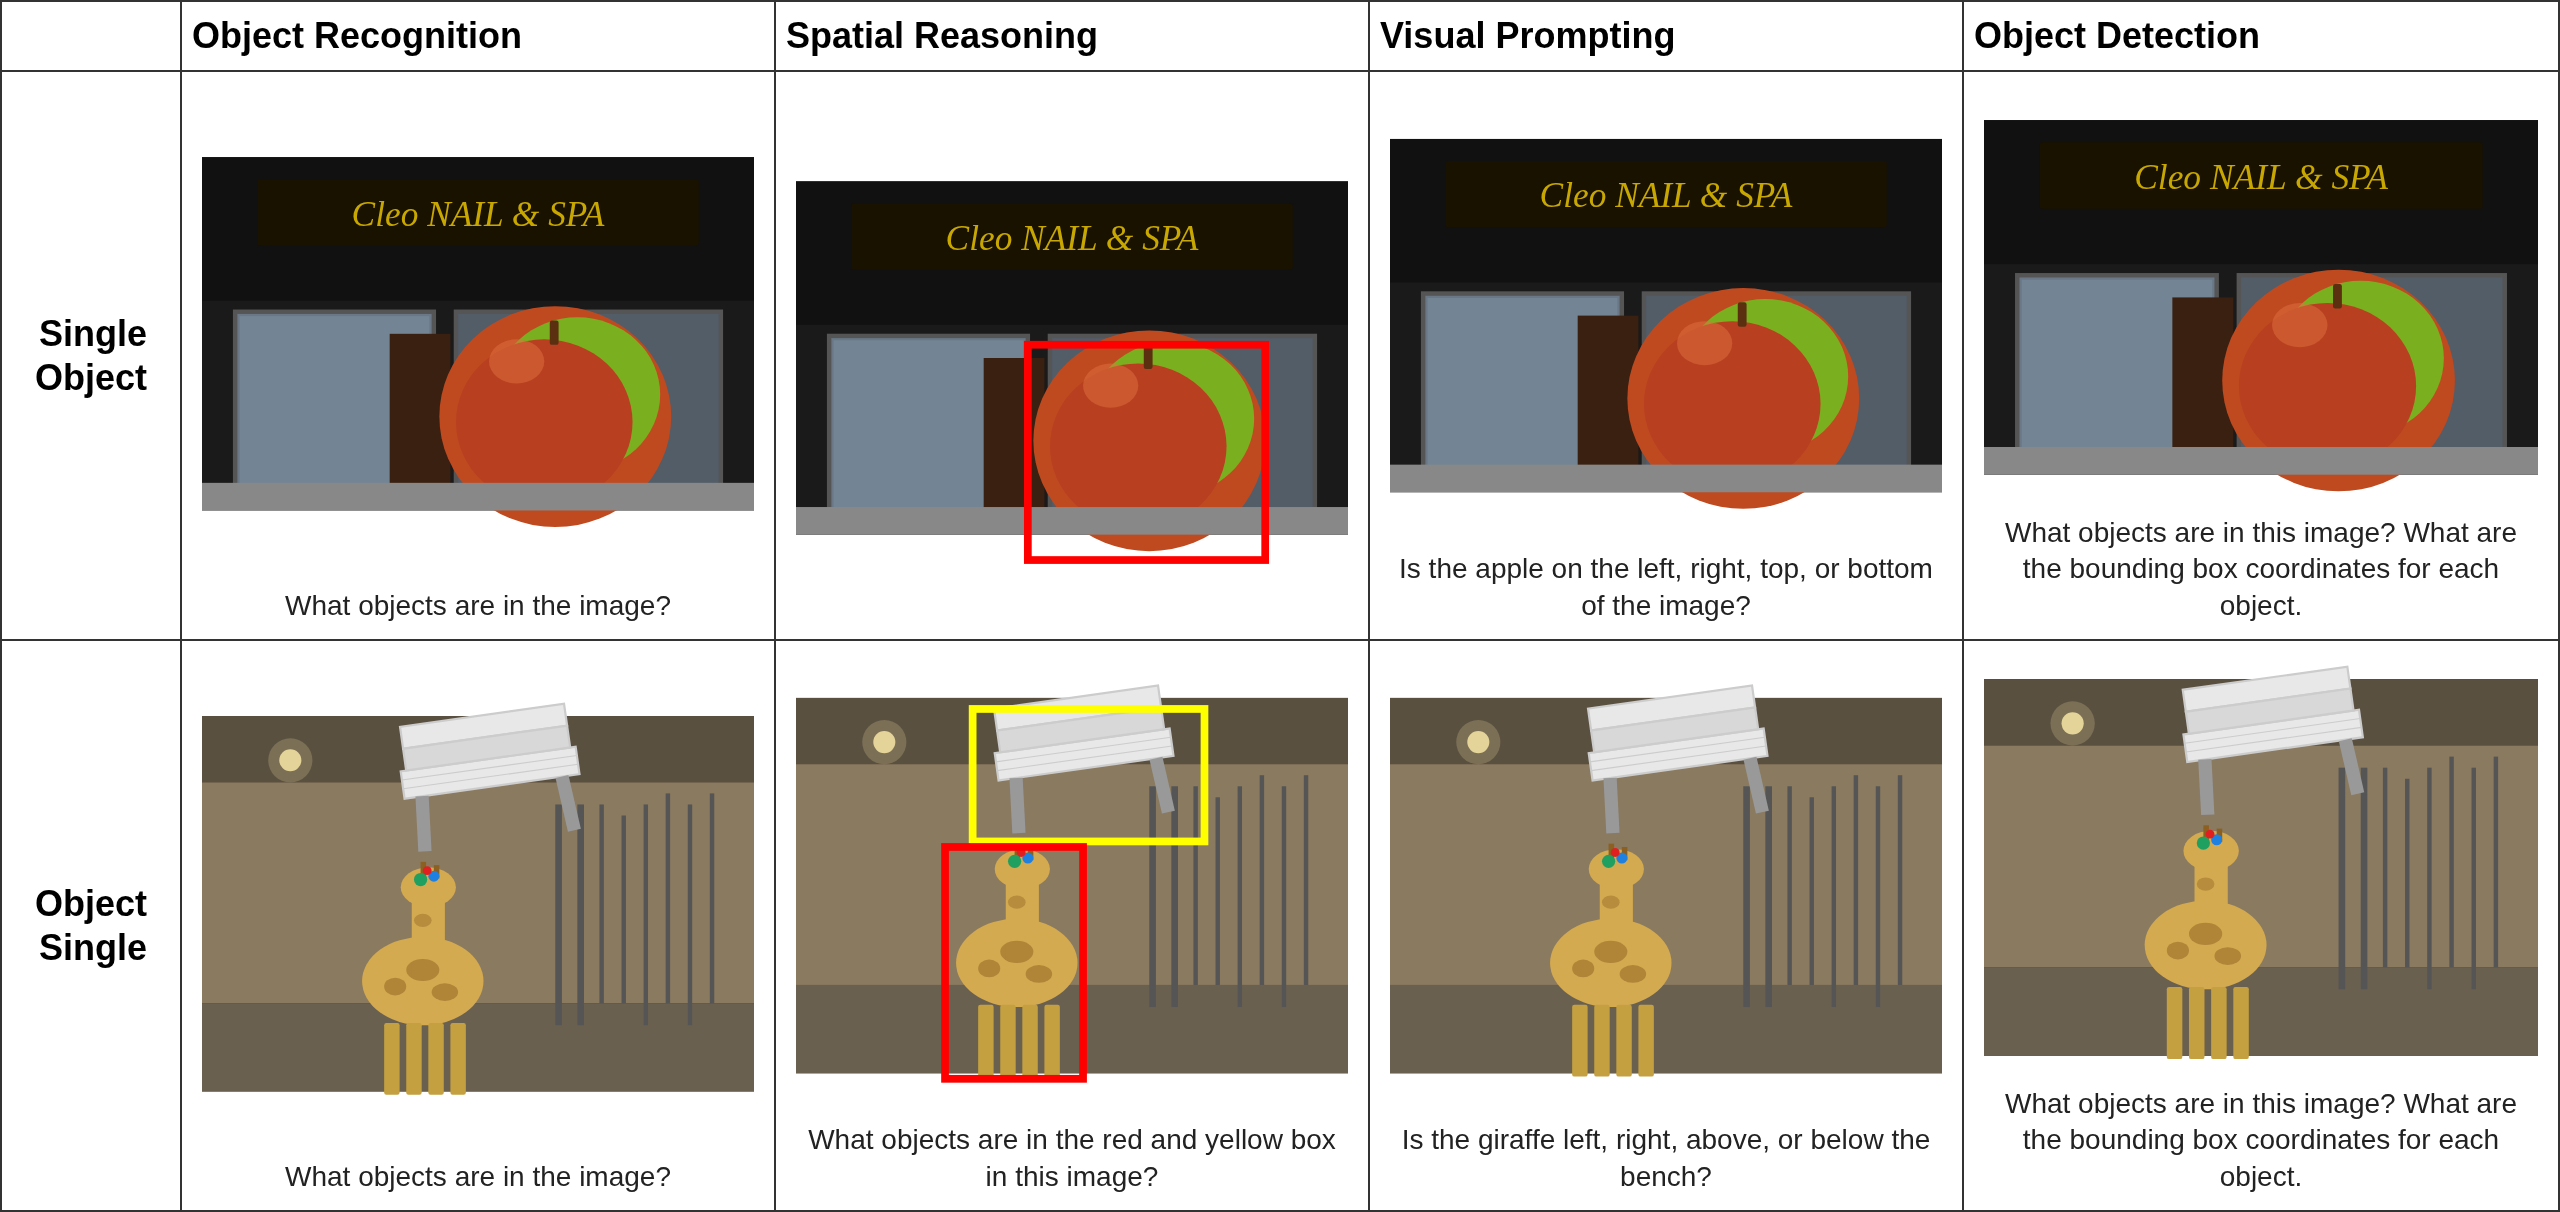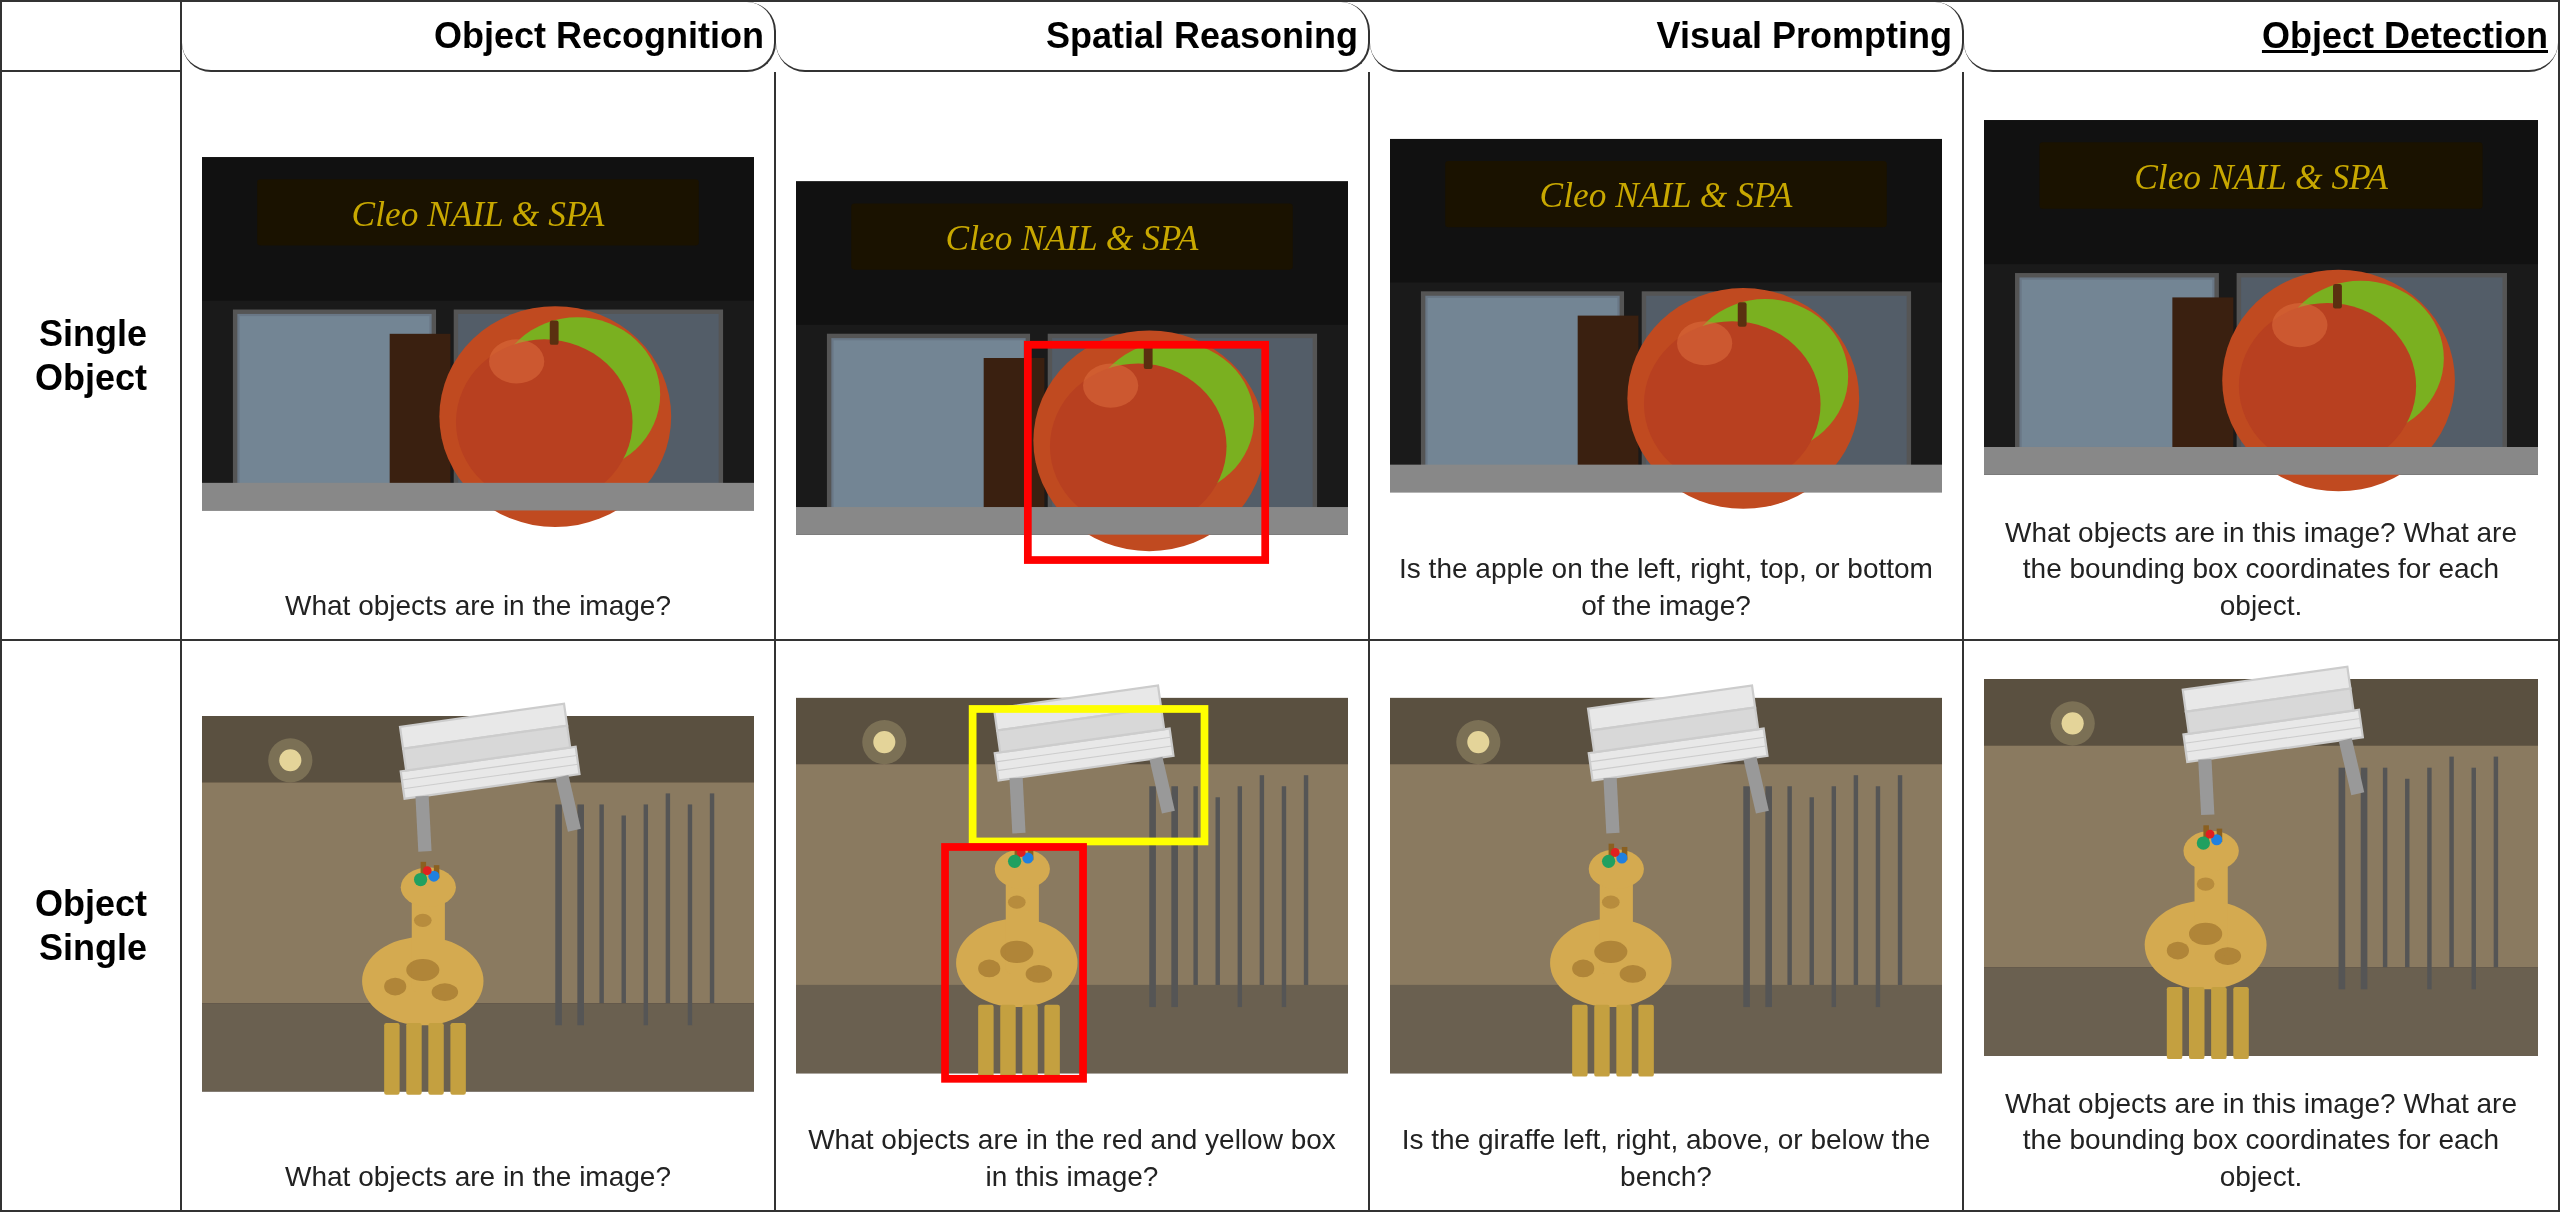--- a/index.html
+++ b/index.html
@@ -17,26 +17,25 @@
       grid-template-rows: 70px 1fr 1fr;
       width: 2560px;
       height: 1212px;
       border: 2px solid #333;
     }
 
     
     .header-cell {
       display: flex;
       align-items: center;
-      justify-content: flex-end;
+      justify-content: flex-start;
       border-right: 2px solid #333;
       border-bottom: 2px solid #333;
       padding: 10px;
       background: #fff;
-      border-radius: 29px;
     }
     .header-cell:last-child { border-right: none; }
     .header-label {
       font-size: 36px;
       font-weight: bold;
       text-align: center;
       font-family: Arial, sans-serif;
     }
 
     
@@ -113,21 +112,21 @@
 
   <div class="header-cell">
     <span class="header-label">Object Recognition</span>
   </div>
   <div class="header-cell">
     <span class="header-label">Spatial Reasoning</span>
   </div>
   <div class="header-cell">
     <span class="header-label">Visual Prompting</span>
   </div>
-  <div class="header-cell" style="border-right:none;text-decoration:underline;">
+  <div class="header-cell" style="border-right:none;">
     <span class="header-label">Object Detection</span>
   </div>
 
   <div class="row-label-cell">
     <div class="row-label">
       <span>Single</span><br>
       <span>Object</span>
     </div>
   </div>
 

